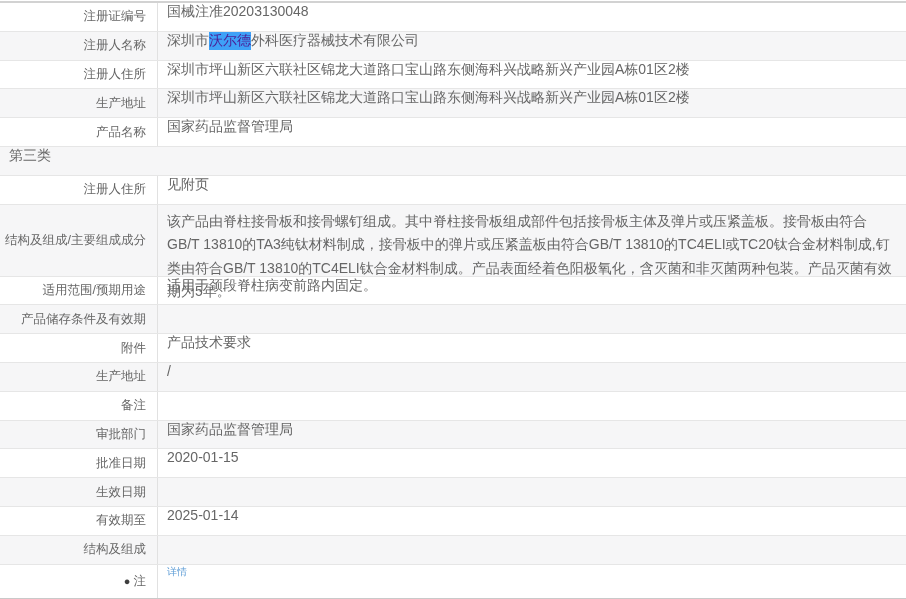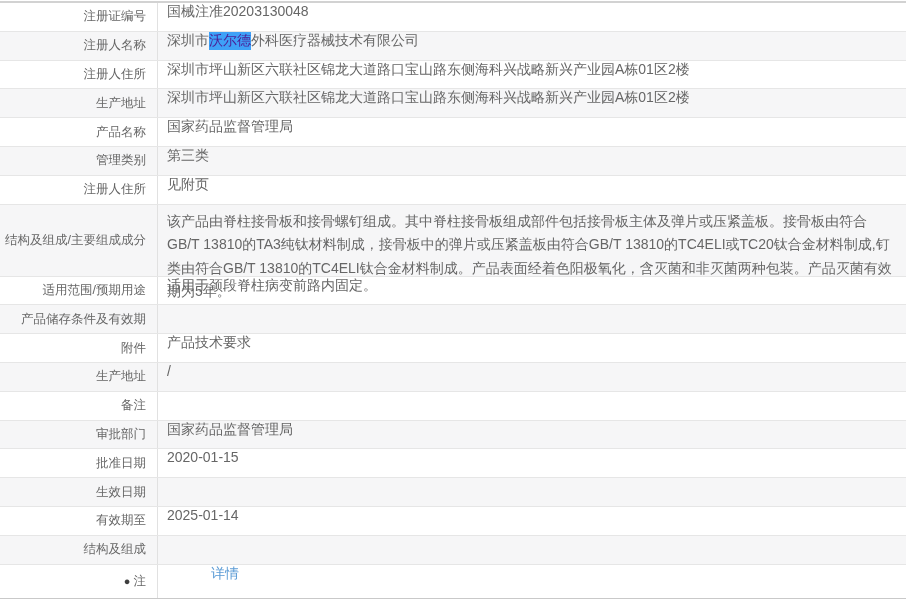--- a/index.html
+++ b/index.html
@@ -36,21 +36,21 @@
     display: flex; align-items: flex-start;
     padding: 0 12px 0 9px;
     font-size: 14px; color: #666666;
   }
   .row.tall .cell-value {
     display: block;
     line-height: 23.5px;
     padding-top: 5px;
   }
   .hl { background: #3ea1f7; color: #4c1d95; }
-  .link { color: #5b9bd5; text-decoration: none; font-size: 14px; cursor: pointer; margin-left: 44px; }
+  .link { color: #5b9bd5; text-decoration: none; font-size: 10px; cursor: pointer; }
   .note-icon { font-size: 11px; color: #3d3d3d; margin-right: 3px; line-height: 1; }
 </style>
 </head>
 <body>
 
 <div class="reg-table">
     <div class="row">
       <div class="cell-label">
         <span>注册证编号</span>
       </div>
@@ -86,23 +86,20 @@
     </div>
     <div class="row">
       <div class="cell-label">
         <span>产品名称</span>
       </div>
       <div class="cell-value">
         <span>国家药品监督管理局</span>
       </div>
     </div>
     <div class="row alt">
-      <div class="cell-label">
-        <span>管理类别</span>
-      </div>
       <div class="cell-value">
         <span>第三类</span>
       </div>
     </div>
     <div class="row">
       <div class="cell-label">
         <span>注册人住所</span>
       </div>
       <div class="cell-value">
         <span>见附页</span>

